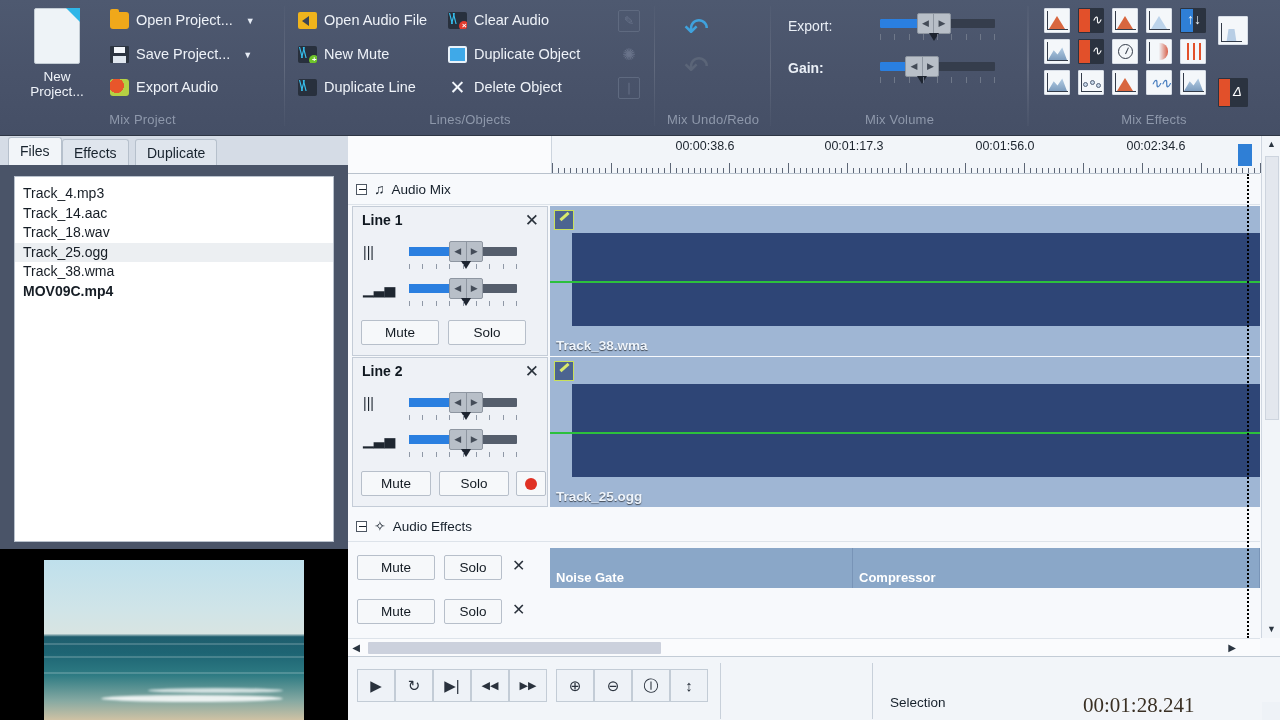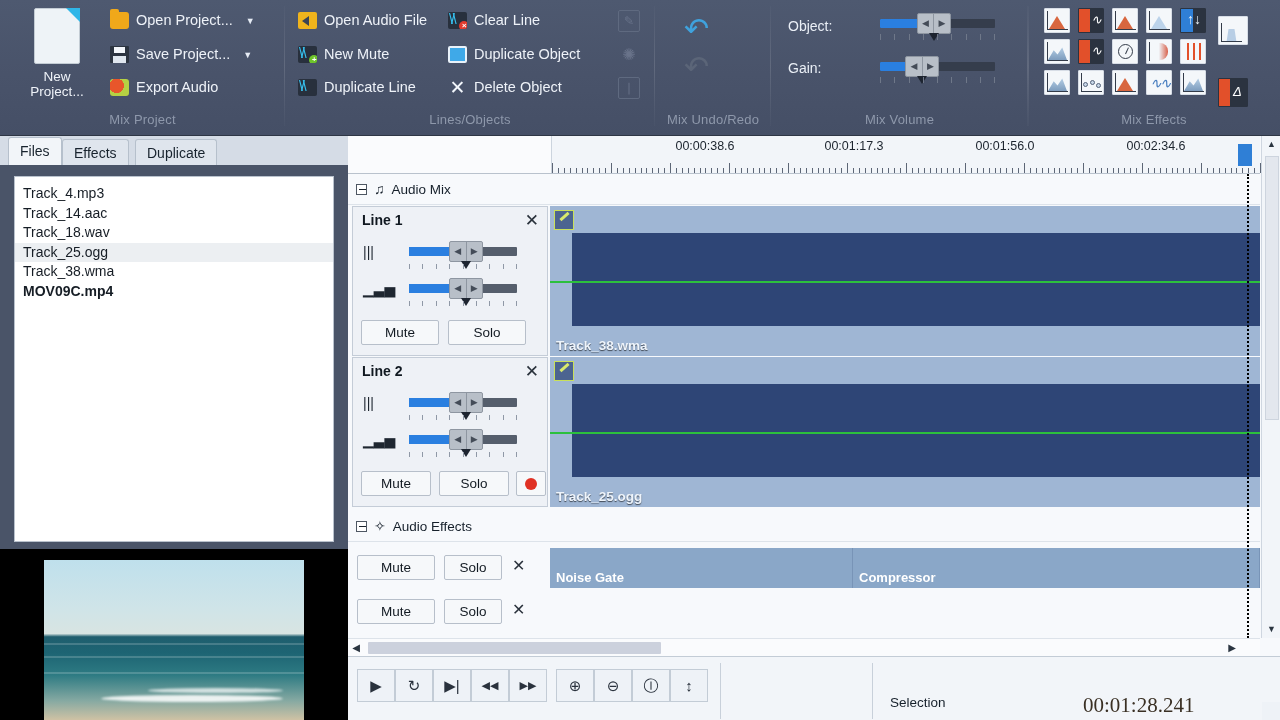--- a/index.html
+++ b/index.html
@@ -283,21 +283,21 @@
       </div>
       <div class="rb-item" style="left:13px;top:79px;">
         <span class="ic ic-wave"></span>
         <span class="lbl">Duplicate Line</span>
       </div>
 
       <div class="rb-item" style="left:163px;top:12px;">
         <span class="ic ic-wave">
             <i class="badge badge-red">×</i>
           </span>
-        <span class="lbl">Clear Line</span>
+        <span class="lbl">Clear Audio</span>
       </div>
       <div class="rb-item" style="left:163px;top:46px;">
         <span class="ic ic-dupobj"></span>
         <span class="lbl">Duplicate Object</span>
       </div>
       <div class="rb-item" style="left:163px;top:79px;">
         <span class="ic ic-x">✕</span>
         <span class="lbl u-underline-first">Delete Object</span>
       </div>
 
@@ -310,42 +310,42 @@
     </div>
 
     <div class="rb-group" style="left:655px;width:116px;">
       <div class="arc arc-undo">↶</div>
       <div class="arc arc-redo">↶</div>
       <div class="rb-title">Mix Undo/Redo</div>
       <div class="rb-sep" style="right:0;"></div>
     </div>
 
     <div class="rb-group" style="left:771px;width:257px;">
-      <div class="rblabel" style="left:17px;top:18px;">Object:</div>
+      <div class="rblabel" style="left:17px;top:18px;">Export:</div>
       <div class="slider" style="left:109px;top:19px;width:115px;">
         <div class="fill" style="width:42%"></div>
         <div class="knob" style="left:32%">
           <span class="ar">◀</span>
             <span class="div"></span>
             <span class="ar">▶</span>
         </div>
       </div>
       <div class="ticks" style="left:109px;top:34px;width:115px;">
         <i></i>
           <i></i>
           <i></i>
           <i></i>
           <i></i>
           <i></i>
           <i></i>
           <i></i>
           <i></i>
       </div>
 
-      <div class="rblabel" style="left:17px;top:60px;">Gain:</div>
+      <div class="rblabel" style="left:17px;top:60px;font-weight:bold;">Gain:</div>
       <div class="slider" style="left:109px;top:62px;width:115px;">
         <div class="fill" style="width:32%"></div>
         <div class="knob" style="left:22%">
           <span class="ar">◀</span>
             <span class="div"></span>
             <span class="ar">▶</span>
         </div>
       </div>
       <div class="ticks" style="left:109px;top:77px;width:115px;">
         <i></i>

